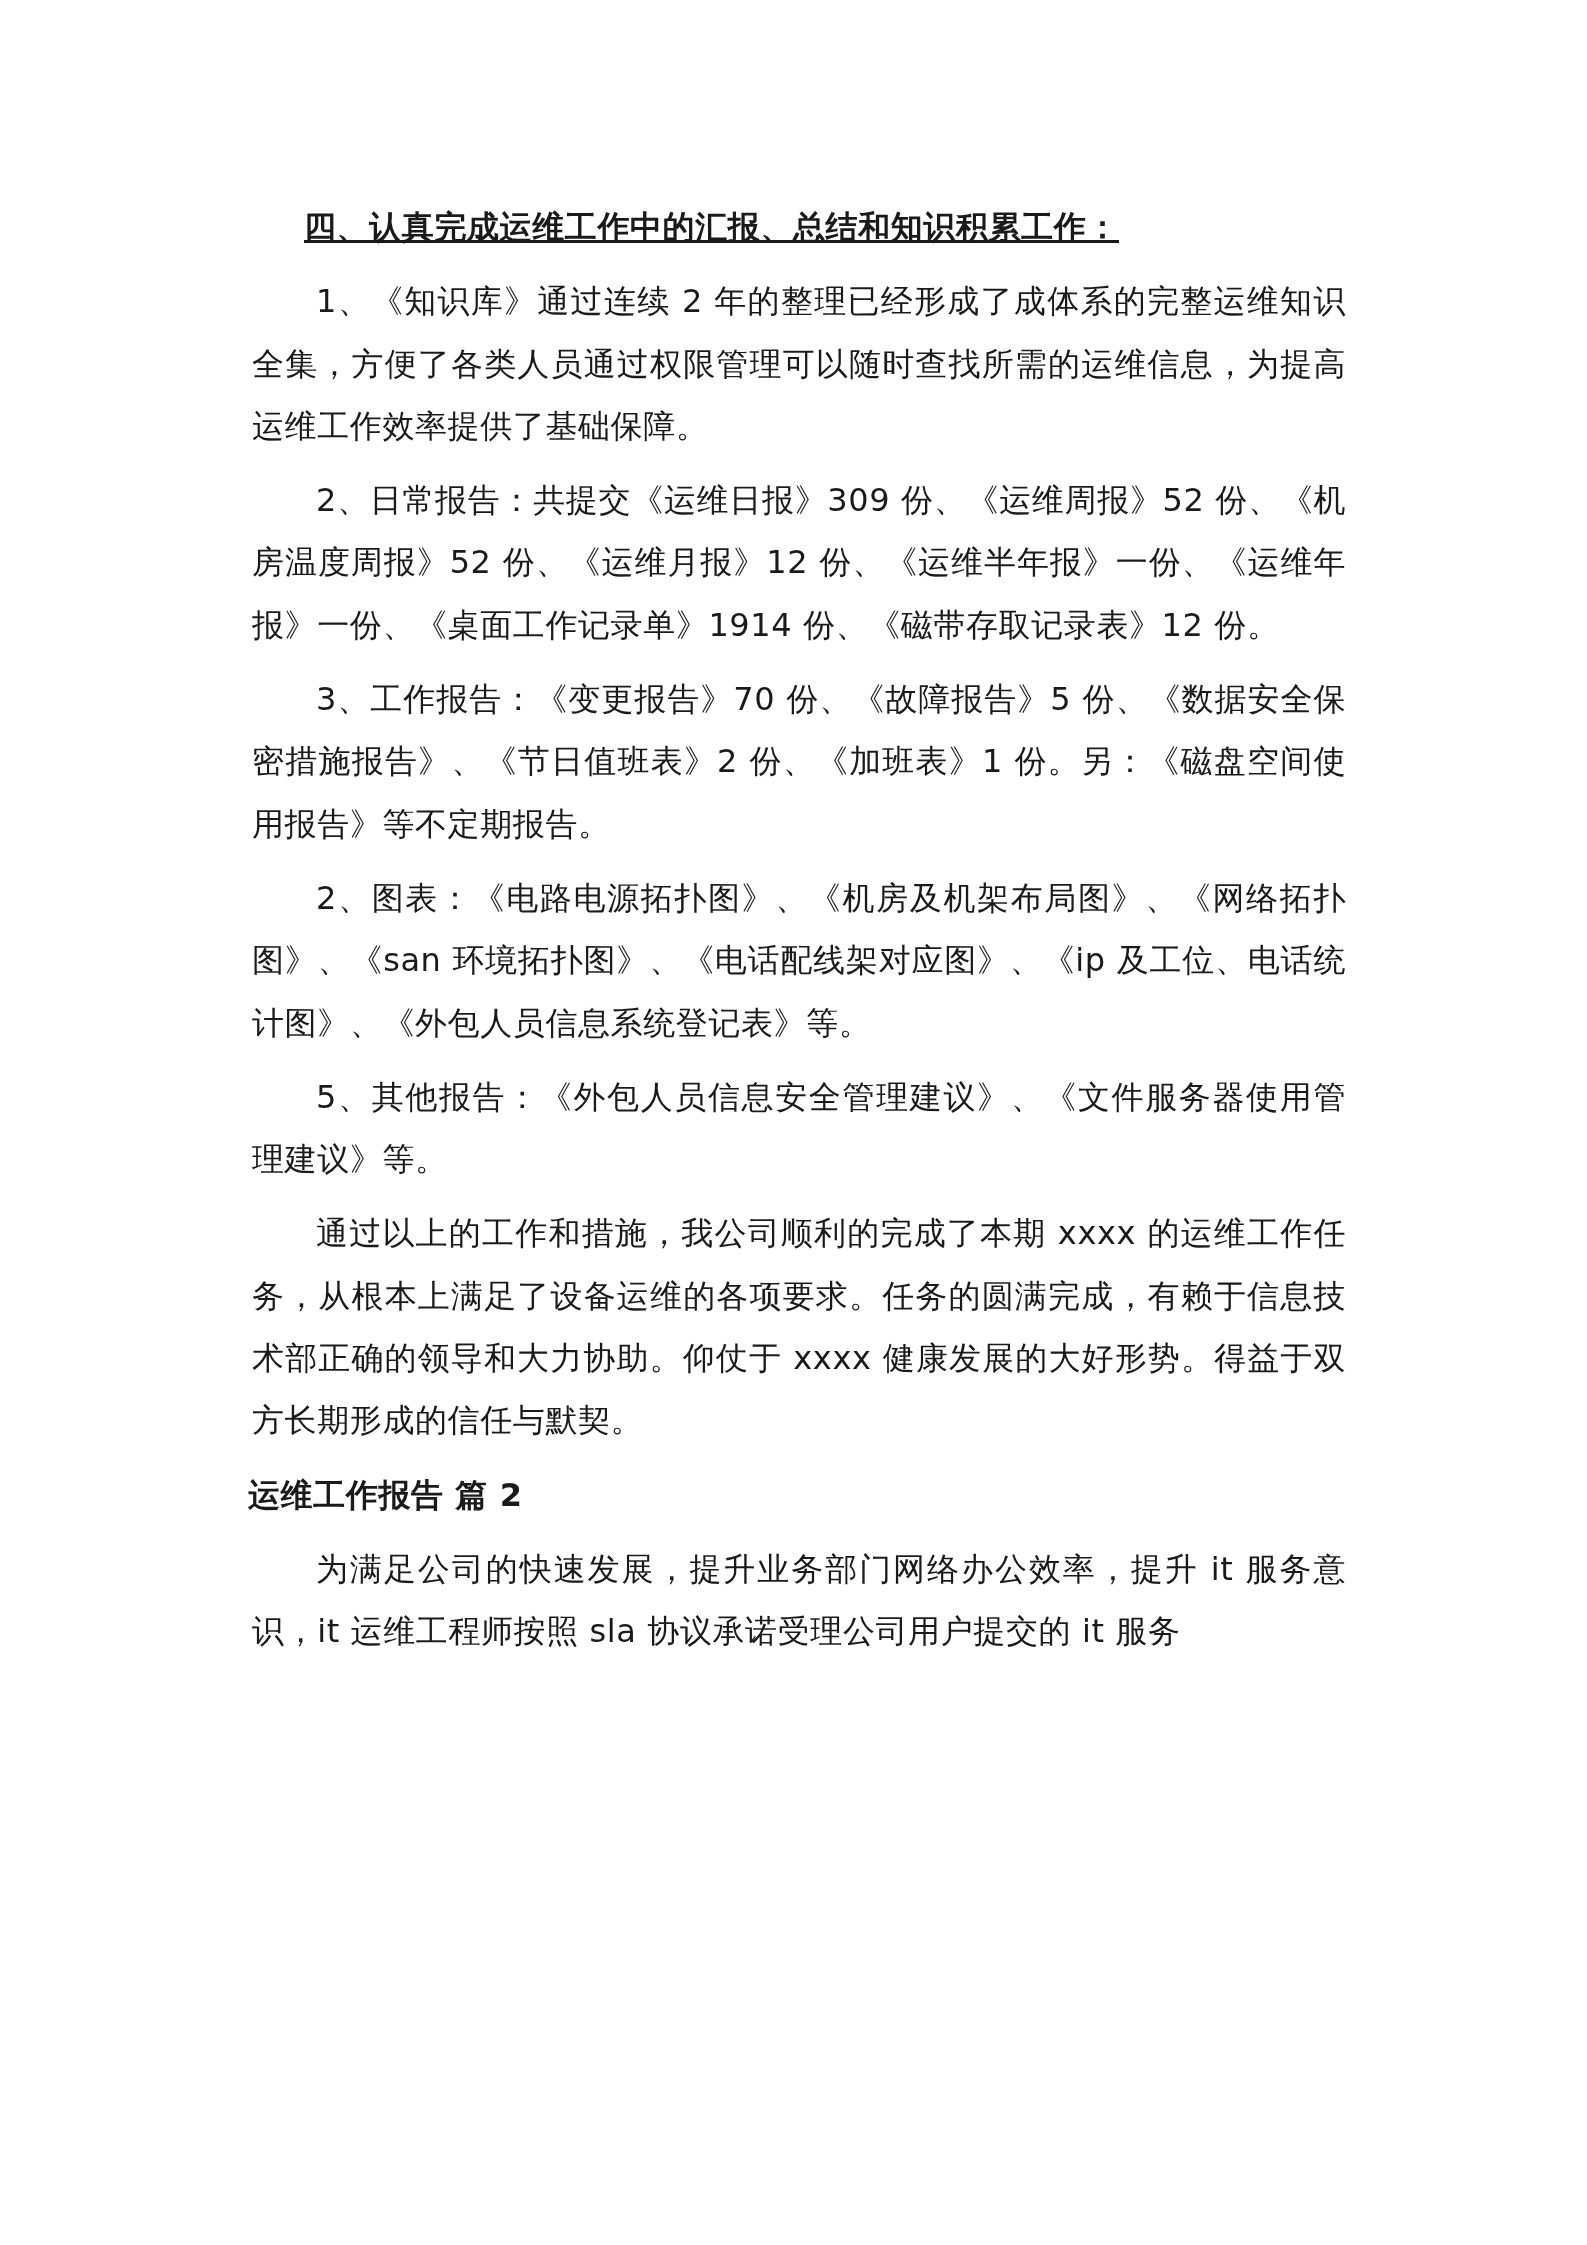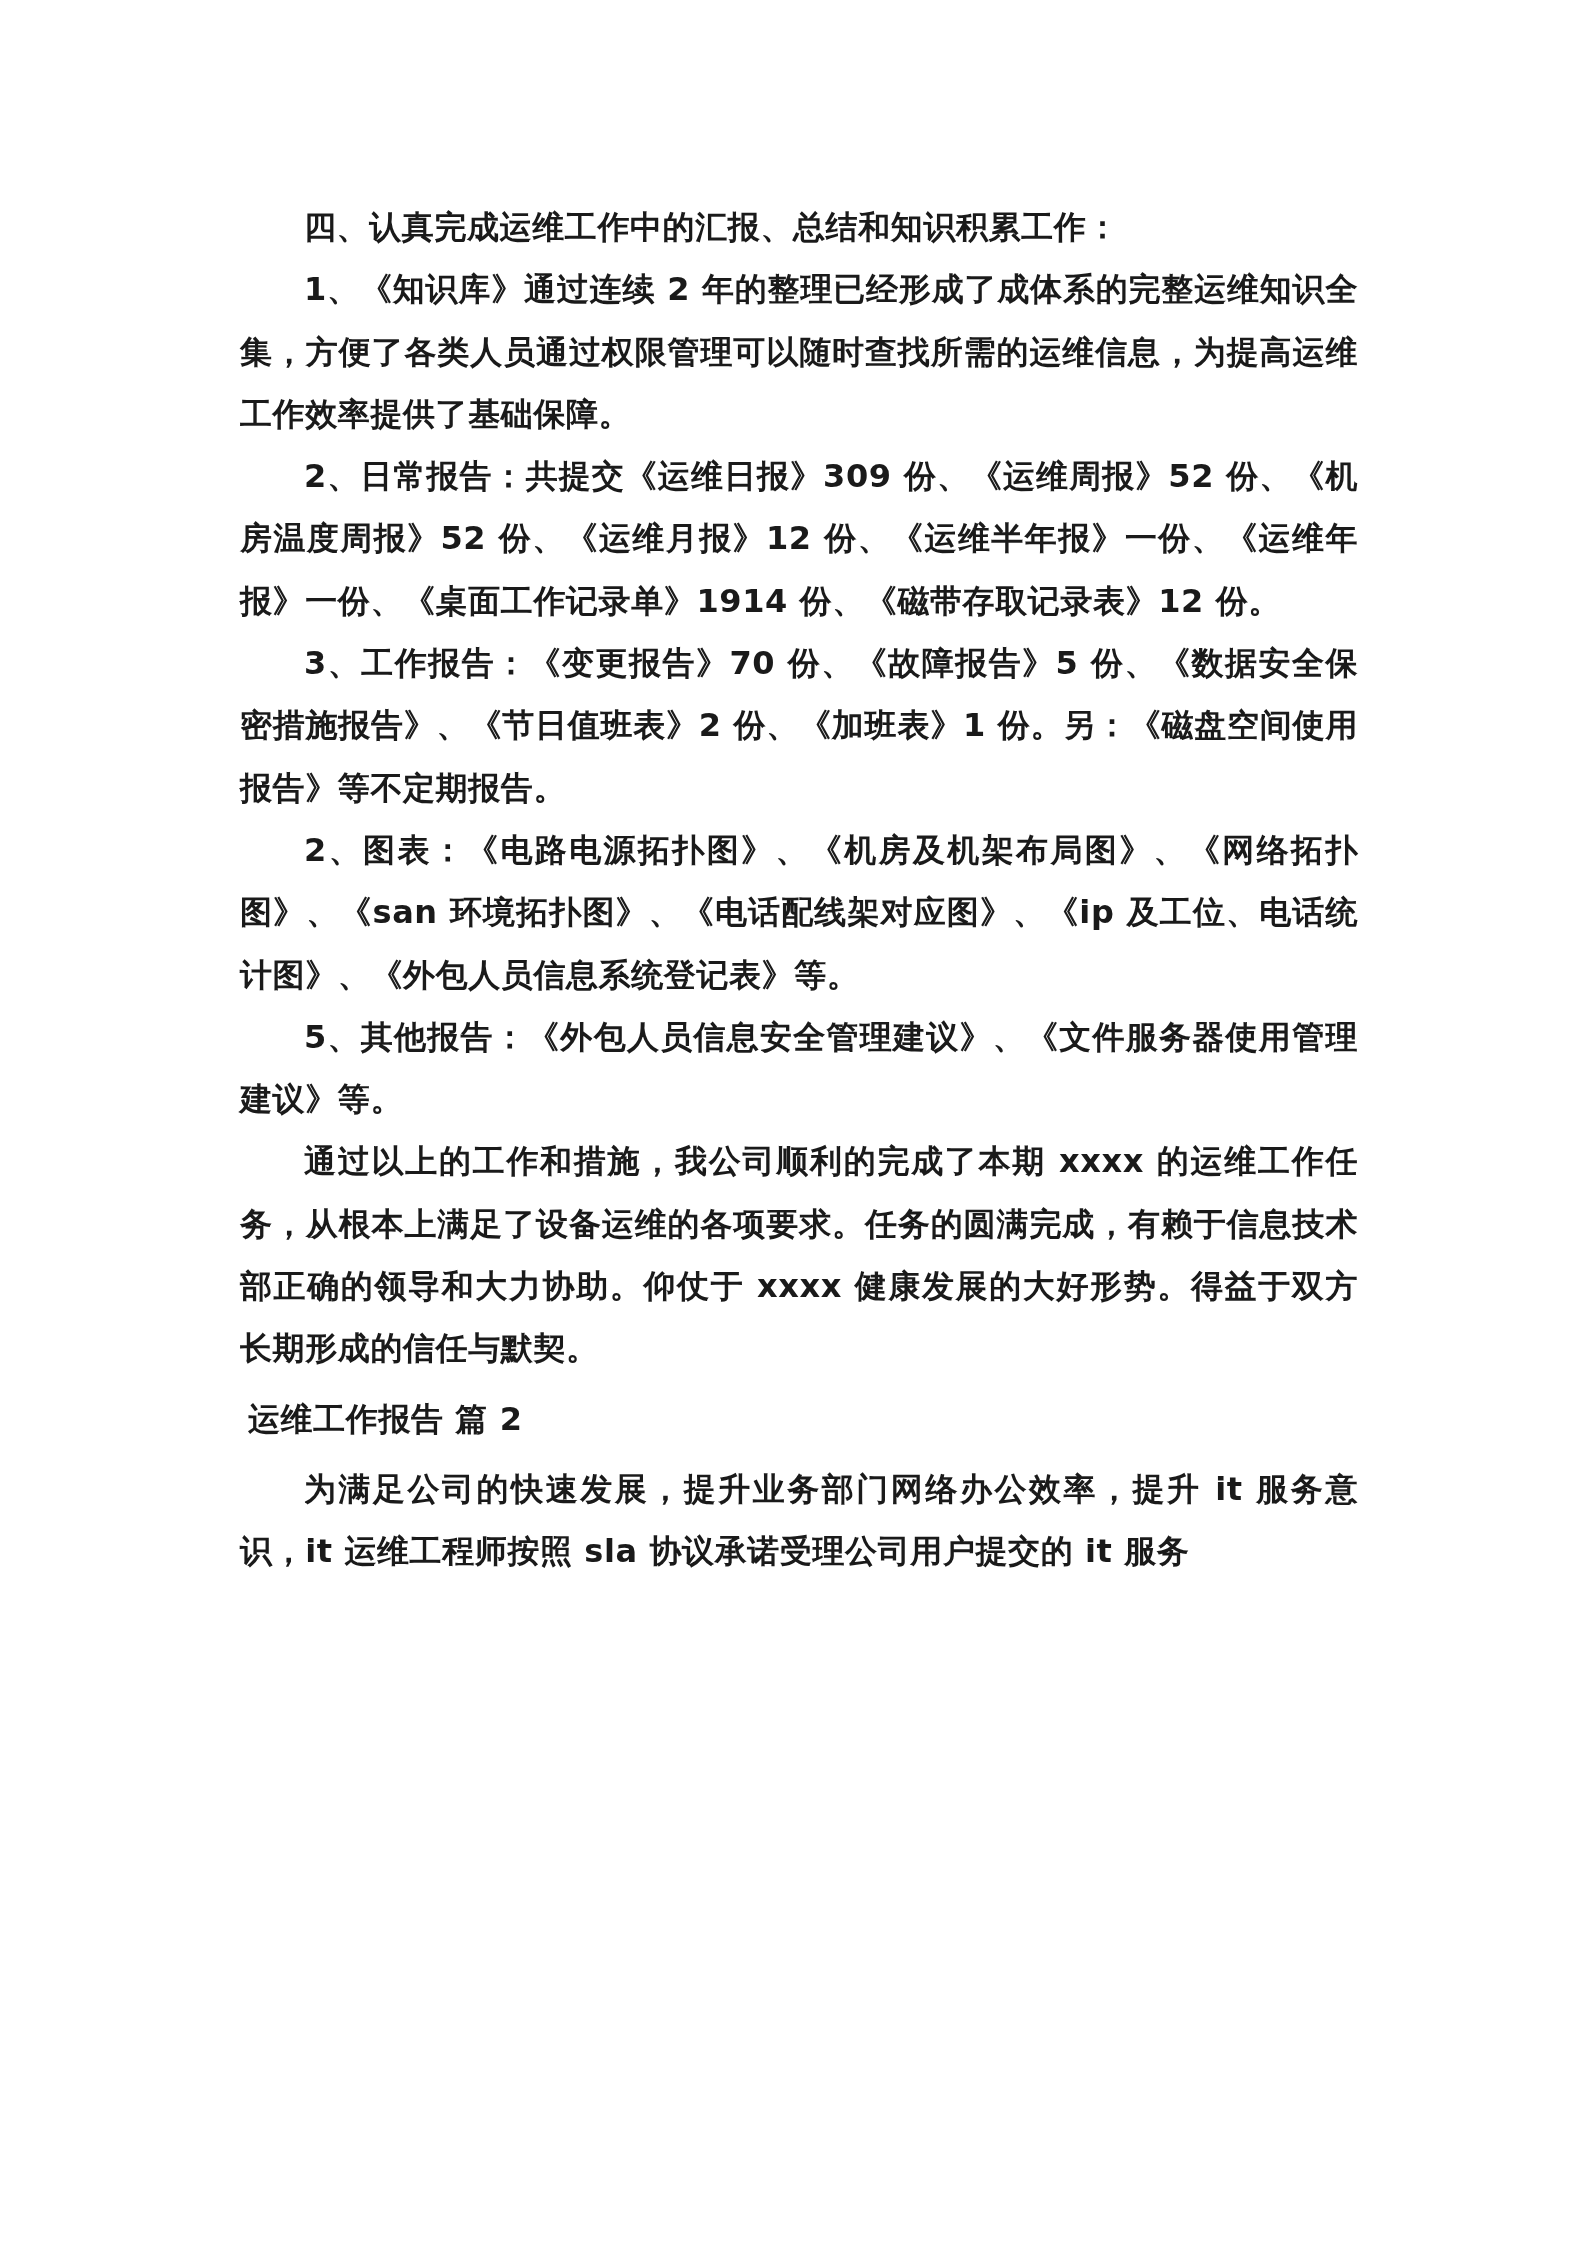--- a/index.html
+++ b/index.html
@@ -8,22 +8,22 @@
     position: absolute;
     left: 240px;
     top: 196px;
     width: 1118px;
     font-family: "DejaVu Sans", "Liberation Sans", sans-serif;
     font-size: 32px;
     line-height: 62.3px;
     color: #1a1a1a;
     letter-spacing: 0.6px;
   }
-  .para { margin: 0; text-indent: 2em; text-align: justify; font-weight: bold; }
-  .heading-indented { margin: 0; text-indent: 2em; font-weight: bold; }
+  .para { margin: 12px; text-indent: 2em; text-align: justify; }
+  .heading-indented { margin: 0; text-indent: 2em; font-weight: bold; text-decoration: underline; }
   .heading-flush { margin: 8px; font-weight: bold; }
 </style>
 </head>
 <body>
 
 <div class="page">
   <p class="heading-indented">四、认真完成运维工作中的汇报、总结和知识积累工作：</p>
   <p class="para">1、《知识库》通过连续 2 年的整理已经形成了成体系的完整运维知识全集，方便了各类人员通过权限管理可以随时查找所需的运维信息，为提高运维工作效率提供了基础保障。</p>
   <p class="para">2、日常报告：共提交《运维日报》309 份、《运维周报》52 份、《机房温度周报》52 份、《运维月报》12 份、《运维半年报》一份、《运维年报》一份、《桌面工作记录单》1914 份、《磁带存取记录表》12 份。</p>
   <p class="para">3、工作报告：《变更报告》70 份、《故障报告》5 份、《数据安全保密措施报告》、《节日值班表》2 份、《加班表》1 份。另：《磁盘空间使用报告》等不定期报告。</p>

